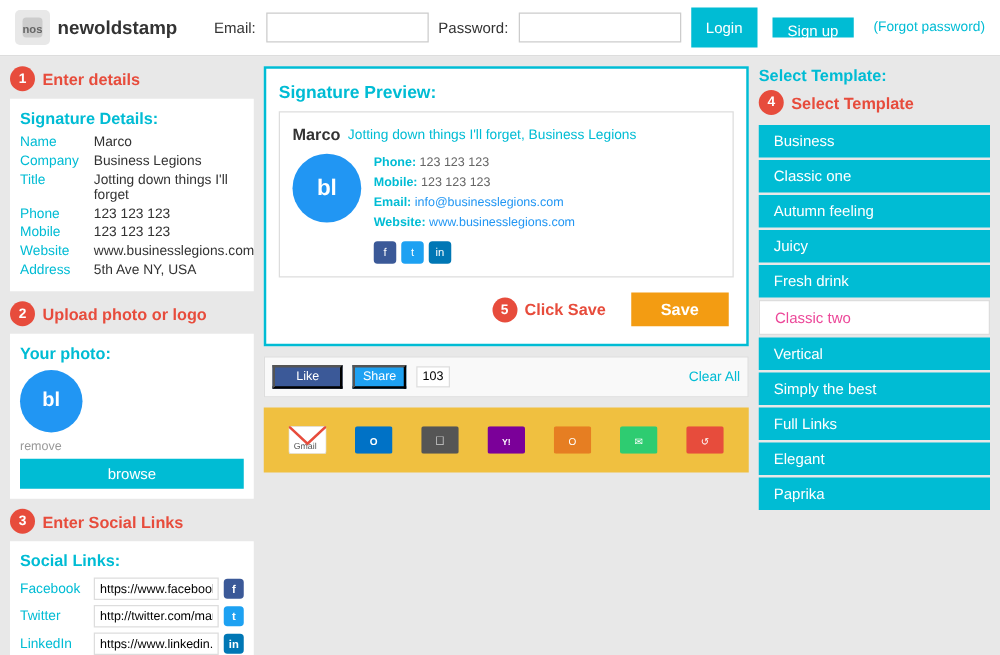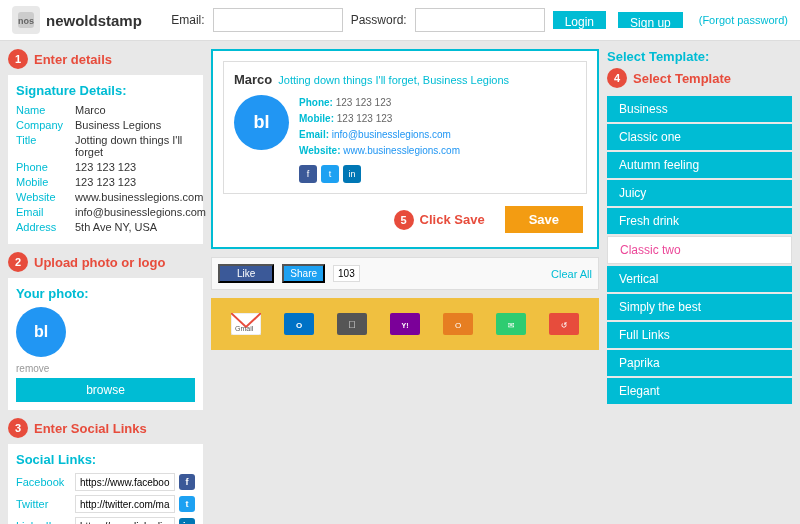--- a/index.html
+++ b/index.html
@@ -6,21 +6,21 @@
     body { font-family: Arial, sans-serif; font-size: 12px; background: #f0f0f0; width: 800px; min-height: 524px; }
 
     
     .header { background: white; padding: 6px 12px; display: flex; align-items: center; border-bottom: 1px solid #ddd; }
     .logo { display: flex; align-items: center; gap: 6px; color: #333; font-size: 15px; font-weight: bold; }
     .logo-icon { width: 28px; height: 28px; background: #e8e8e8; border-radius: 4px; display: flex; align-items: center; justify-content: center; font-size: 10px; color: #666; }
     .header-spacer { flex: 1; }
     .header-fields { display: flex; align-items: center; gap: 8px; }
     .header-label { font-size: 12px; color: #333; }
     .header-input { border: 1px solid #ccc; padding: 3px 6px; font-size: 12px; width: 130px; height: 24px; }
-    .btn-login { background: #00bcd4; color: white; border: none; padding: 4px 12px; cursor: pointer; font-size: 12px; height: 18px; }
+    .btn-login { background: #00bcd4; color: white; border: none; padding: 4px 12px; cursor: pointer; font-size: 12px; height: 32px; }
     .btn-signup { background: #00bcd4; color: white; border: none; padding: 4px 12px; cursor: pointer; font-size: 12px; height: 16px; margin-left: 4px; }
     .forgot { color: #00bcd4; font-size: 11px; margin-left: 8px; cursor: pointer; }
 
     
     .main { display: flex; padding: 8px; gap: 8px; background: #e8e8e8; }
 
     
     .left-panel { width: 195px; flex-shrink: 0; }
     .step-header { display: flex; align-items: center; gap: 6px; margin-bottom: 6px; }
     .step-circle { width: 20px; height: 20px; background: #e74c3c; color: white; border-radius: 50%; display: flex; align-items: center; justify-content: center; font-size: 11px; font-weight: bold; flex-shrink: 0; }
@@ -139,24 +139,20 @@
         </div>
         <div class="sig-row">
           <span class="sig-label">Mobile</span>
           <span class="sig-value">123 123 123</span>
         </div>
         <div class="sig-row">
           <span class="sig-label">Website</span>
           <span class="sig-value">www.businesslegions.com</span>
         </div>
         <div class="sig-row">
-          <span class="sig-label">Email</span>
-          <span class="sig-value">info@businesslegions.com</span>
-        </div>
-        <div class="sig-row">
           <span class="sig-label">Address</span>
           <span class="sig-value">5th Ave NY, USA</span>
         </div>
       </div>
     </div>
 
     <div class="step-header">
       <div class="step-circle">2</div>
       <span class="step-text">Upload photo or logo</span>
     </div>
@@ -191,20 +187,21 @@
         <span class="sig-label">LinkedIn</span>
         <input class="social-input" value="https://www.linkedin.com/ir" style="">
         <div class="social-icon li-icon">in</div>
       </div>
 
     </div>
   </div>
 
   <div class="center-panel">
     <div class="preview-box">
+      <div class="preview-title">Signature Preview:</div>
 
       <div class="signature-content">
         <div class="sig-top">
           <span class="sig-name-display">Marco</span>
           <span class="sig-tagline">Jotting down things I'll forget, Business Legions</span>
         </div>
         <div class="sig-body">
           <div class="sig-logo-display">bl</div>
           <div class="sig-info">
             <div><span>Phone:</span> 123 123 123</div>
@@ -292,17 +289,17 @@
 
     <button class="template-btn">Business</button>
     <button class="template-btn">Classic one</button>
     <button class="template-btn">Autumn feeling</button>
     <button class="template-btn">Juicy</button>
     <button class="template-btn">Fresh drink</button>
     <button class="template-btn inactive">Classic two</button>
     <button class="template-btn">Vertical</button>
     <button class="template-btn">Simply the best</button>
     <button class="template-btn">Full Links</button>
+    <button class="template-btn">Elegant</button>
     <button class="template-btn">Paprika</button>
-    <button class="template-btn">Elegant</button>
   </div>
 
 </div>
 
 </body></html>

